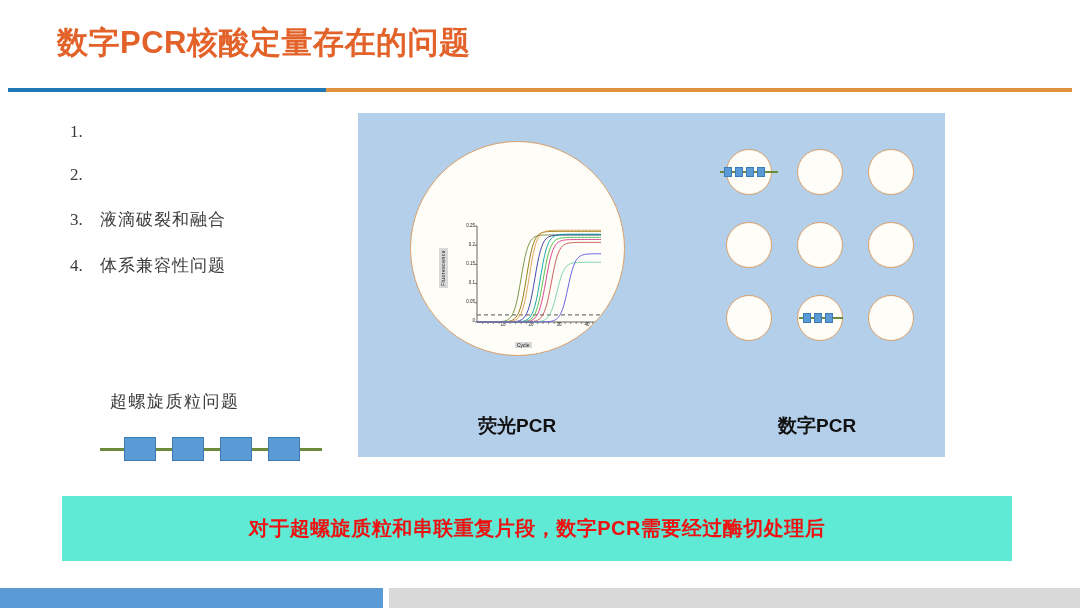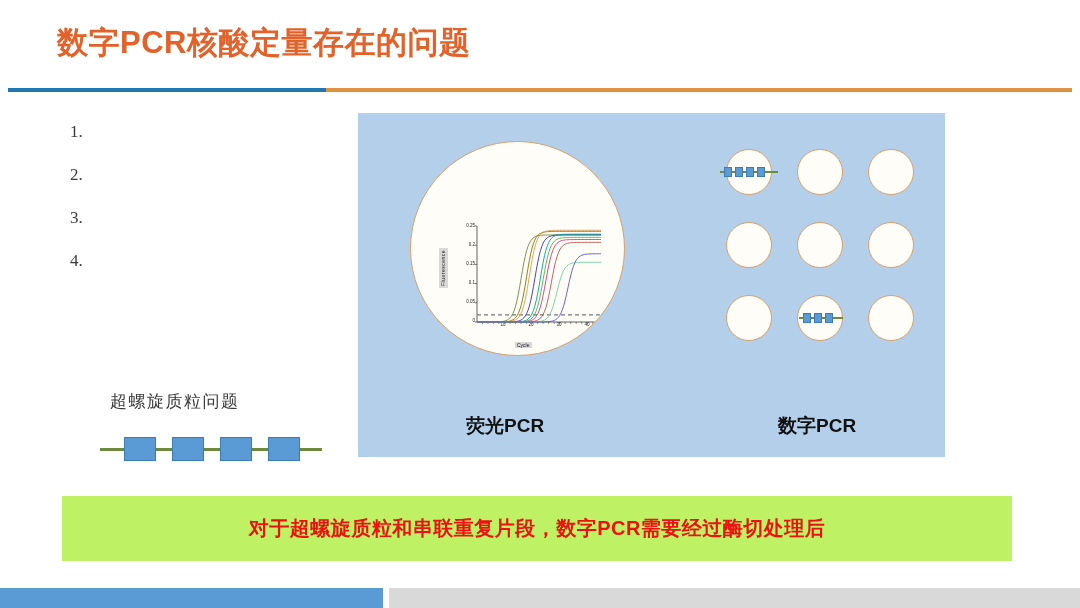--- a/index.html
+++ b/index.html
@@ -215,31 +215,31 @@
   }
 
   
   .panel-caption {
     position: absolute;
     font-size: 19px;
     font-weight: bold;
     color: #111111;
     white-space: nowrap;
   }
-  .caption-left  { left: 108px; top: 300px; }
+  .caption-left  { left: 120px; top: 300px; }
   .caption-right { left: 420px; top: 300px; }
 
   
   .banner {
     position: absolute;
     left: 62px;
     top: 496px;
     width: 950px;
     height: 65px;
-    background: #bef264;
+    background: #5eead4;
   }
   .banner-text {
     position: absolute;
     left: 0;
     right: 0;
     top: 19px;
     text-align: center;
     font-size: 20px;
     font-weight: bold;
     color: #EE1111;
@@ -274,23 +274,25 @@
 
 <div class="list">
   <div class="list-item">
     <span class="list-num">1.</span>
   </div>
   <div class="list-item">
     <span class="list-num">2.</span>
   </div>
   <div class="list-item">
     <span class="list-num">3.</span>
+    <span class="list-text">液滴破裂和融合</span>
   </div>
   <div class="list-item">
     <span class="list-num">4.</span>
+    <span class="list-text">体系兼容性问题</span>
   </div>
 </div>
 
 <div class="repeat-caption">超螺旋质粒问题</div>
 <div class="strand-wrap">
   <div class="strand-line" style="background: rgb(110, 139, 61);"></div>
 
 <div class="strand-box" style="left: 24px; background: rgb(91, 155, 213);"></div>
     <div class="strand-box" style="left: 72px; background: rgb(91, 155, 213);"></div>
     <div class="strand-box" style="left: 120px; background: rgb(91, 155, 213);"></div>

